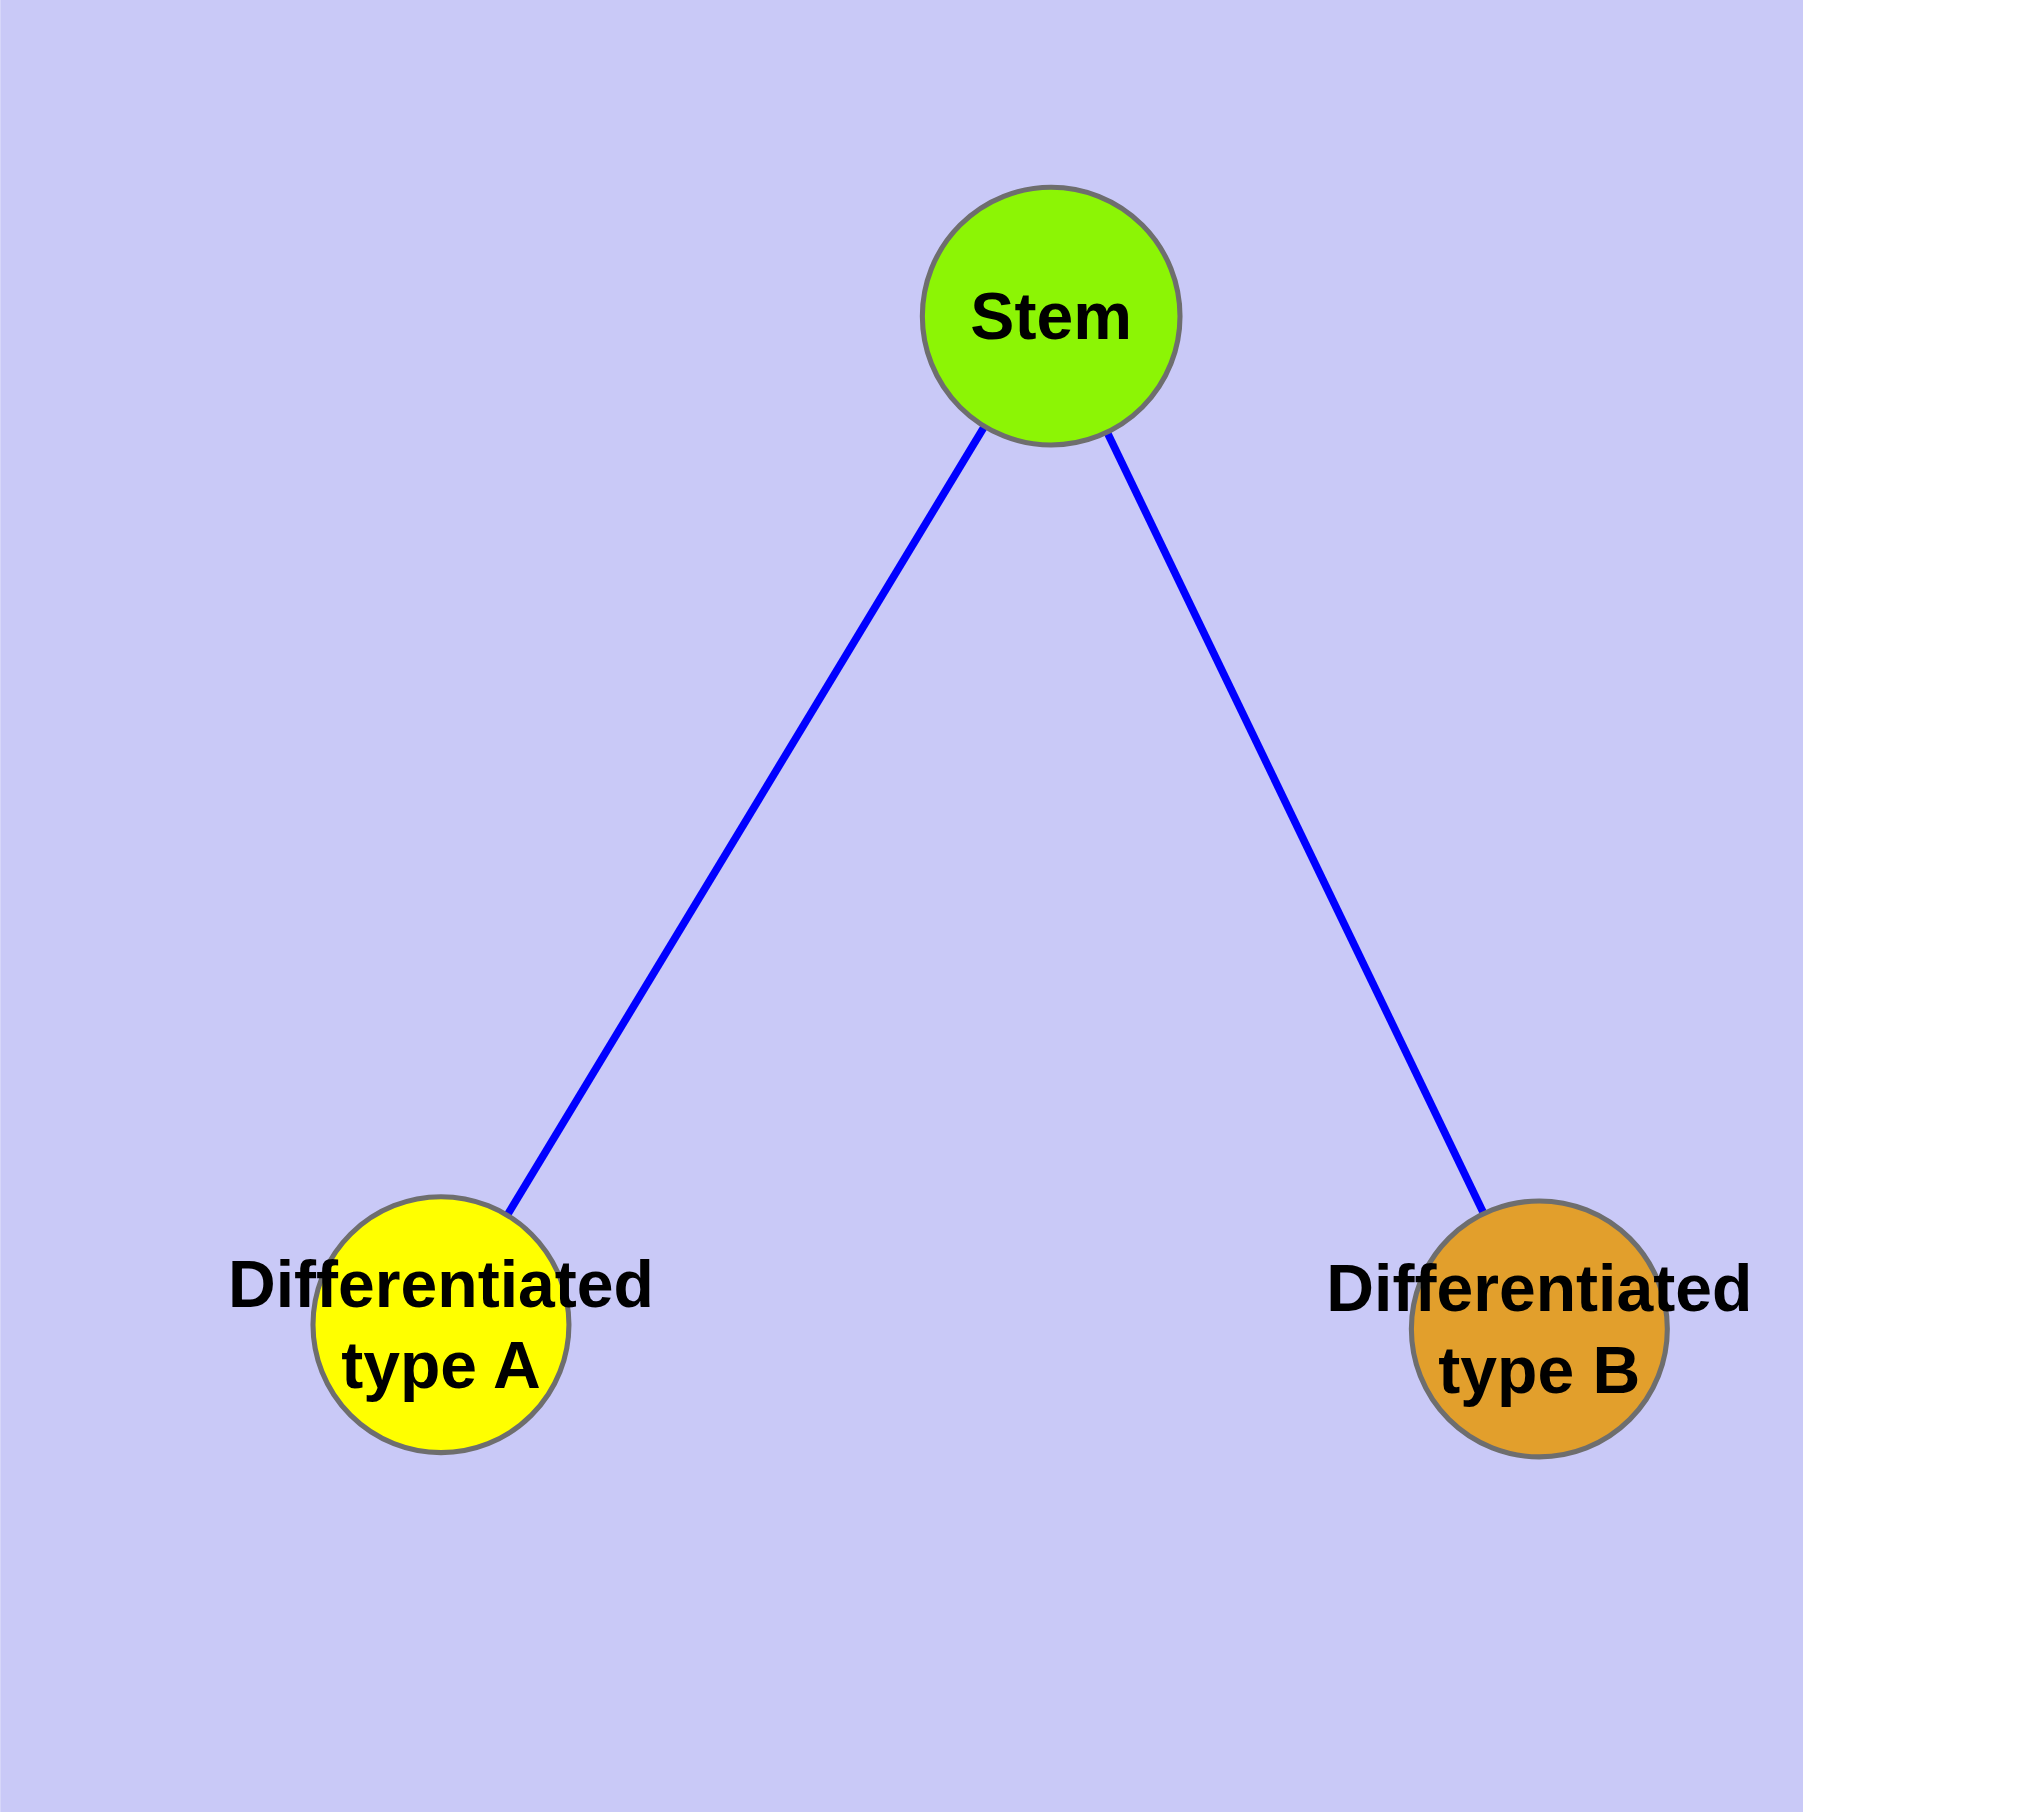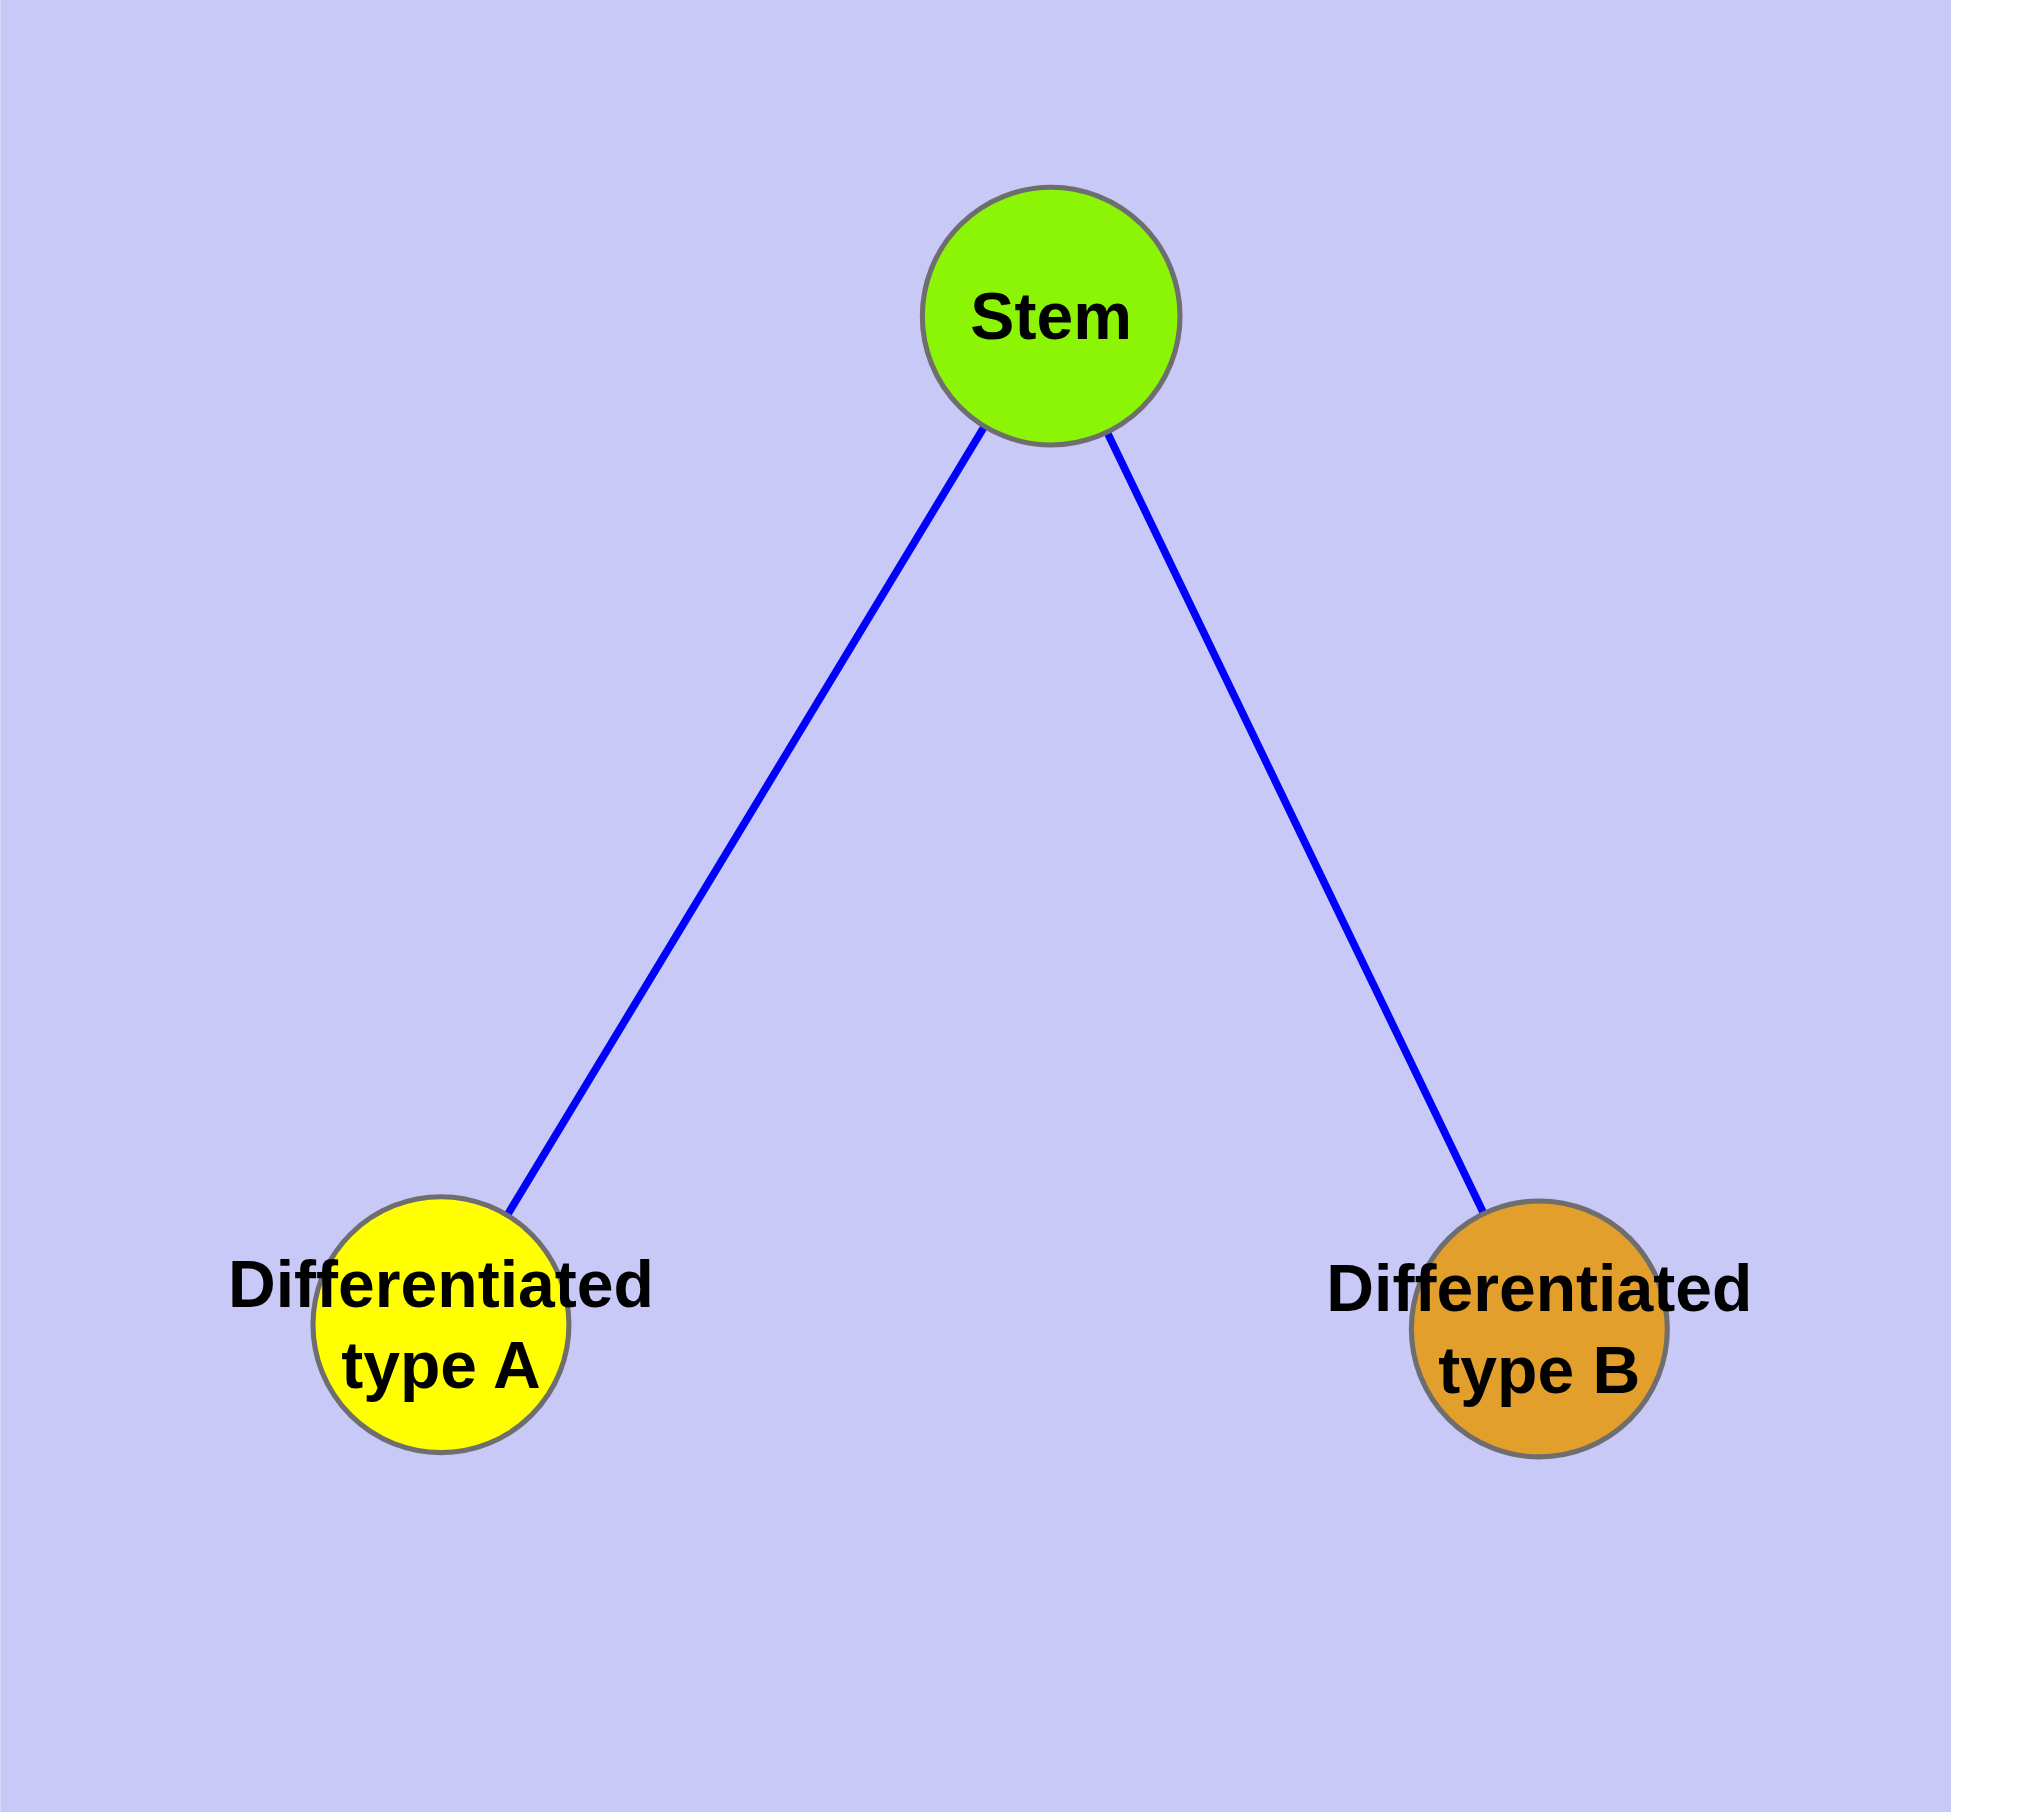--- a/index.html
+++ b/index.html
@@ -2,21 +2,21 @@
 <html style="font-size:13.6px"><head>
 <meta charset="utf-8">
 <style>
   html, body {
     margin: 0;
     padding: 0;
     background: #ffffff;
   }
   #canvas {
     position: relative;
-    width: 1951px;
+    width: 1803px;
     height: 1812px;
     overflow: hidden;
     font-family: "Liberation Sans", sans-serif;
   }
   #graph-svg {
     position: absolute;
     top: 0;
     left: 0;
     width: 2021px;
     height: 1812px;

